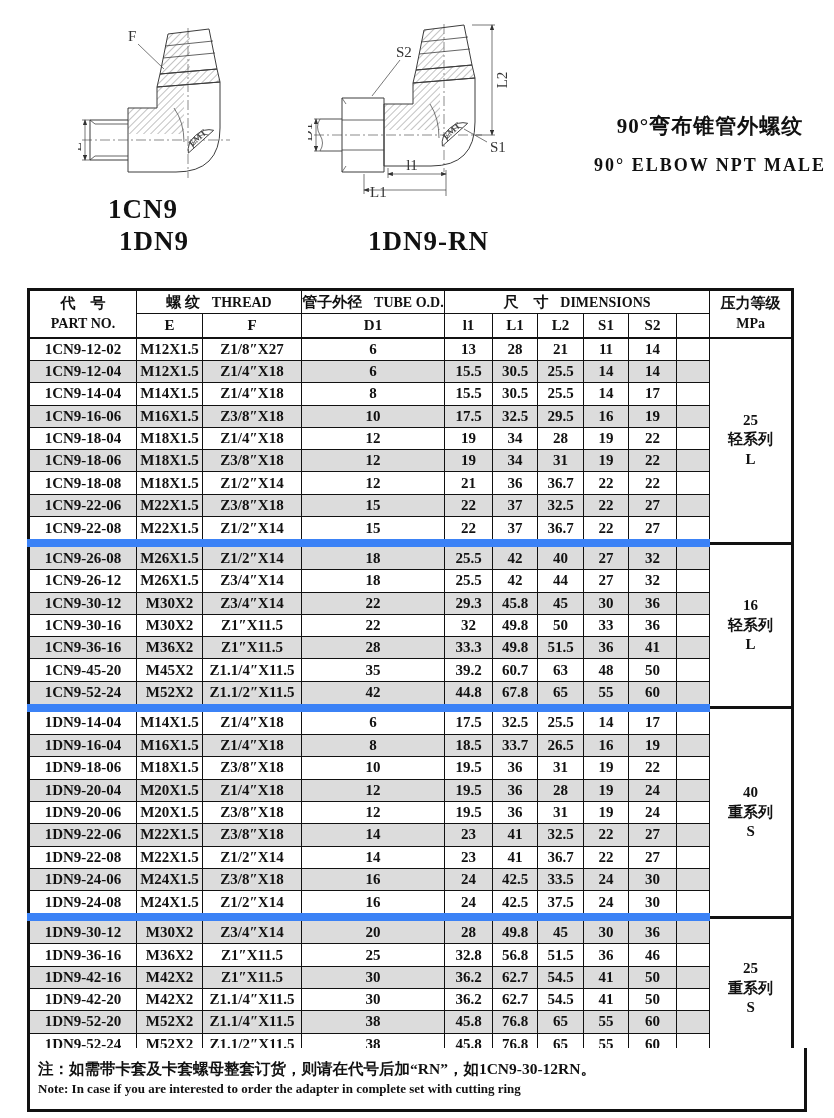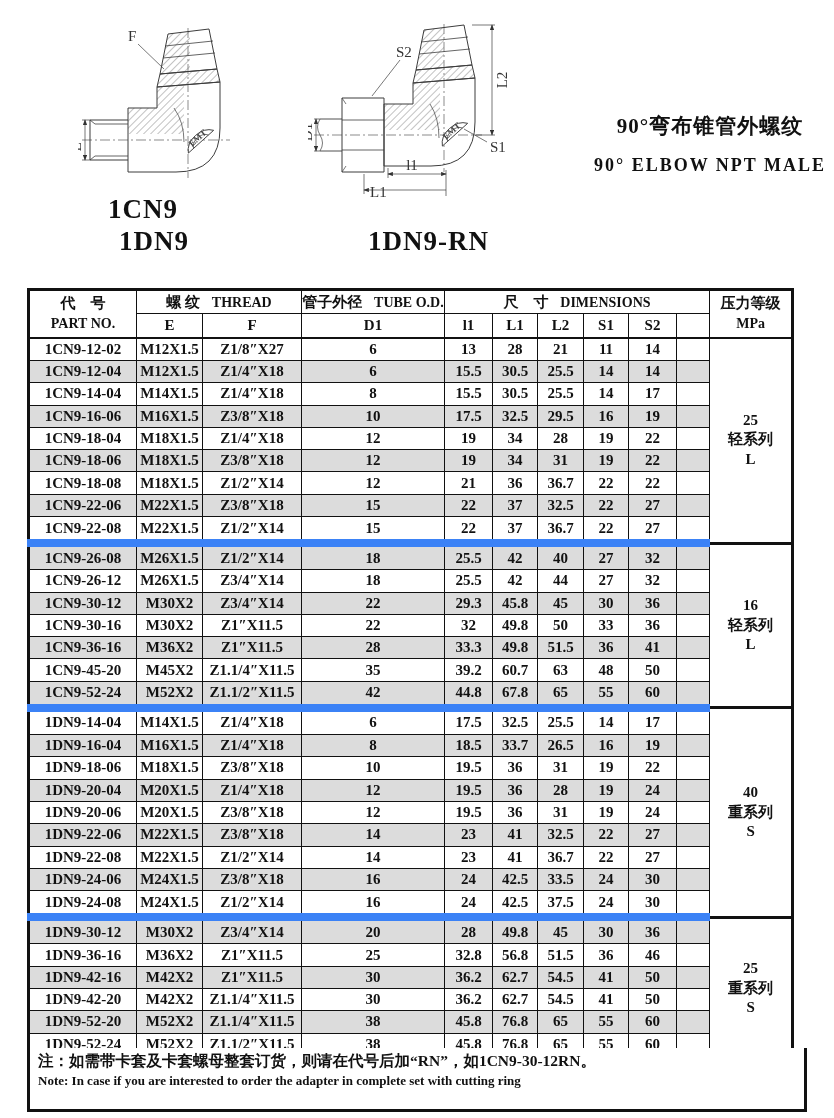--- a/index.html
+++ b/index.html
@@ -40,21 +40,21 @@
   .spec tbody td{font-size:15px;}
   .spec tr.shade td{background:#dcdcdc;}
   .spec td.pressure-cell{background:#ffffff !important;line-height:1.3;font-size:15px;
     border-bottom:3px solid #111;}
   .spec tr.section-end td{border-bottom:8px solid #3b82f6;text-align:center;}
 
   
   .notes{position:absolute;left:27px;top:1048px;width:758px;height:58px;
     border:3px solid #111;border-top:none;padding:3px 8px 0 8px;font-weight:bold;
     background:#fff;}
-  .note-cn{font-size:15.5px;line-height:20px;}
+  .note-cn{font-size:15.5px;line-height:20px;margin-top:8px;}
   .note-en{font-size:13px;line-height:20px;white-space:nowrap;}
   .note-en.cont{padding-left:52px;}
 </style>
 </head>
 <body>
 
 <div class="page">
 
   <svg class="dia d1" width="176" height="184" viewBox="0 0 176 184">
     <defs>

